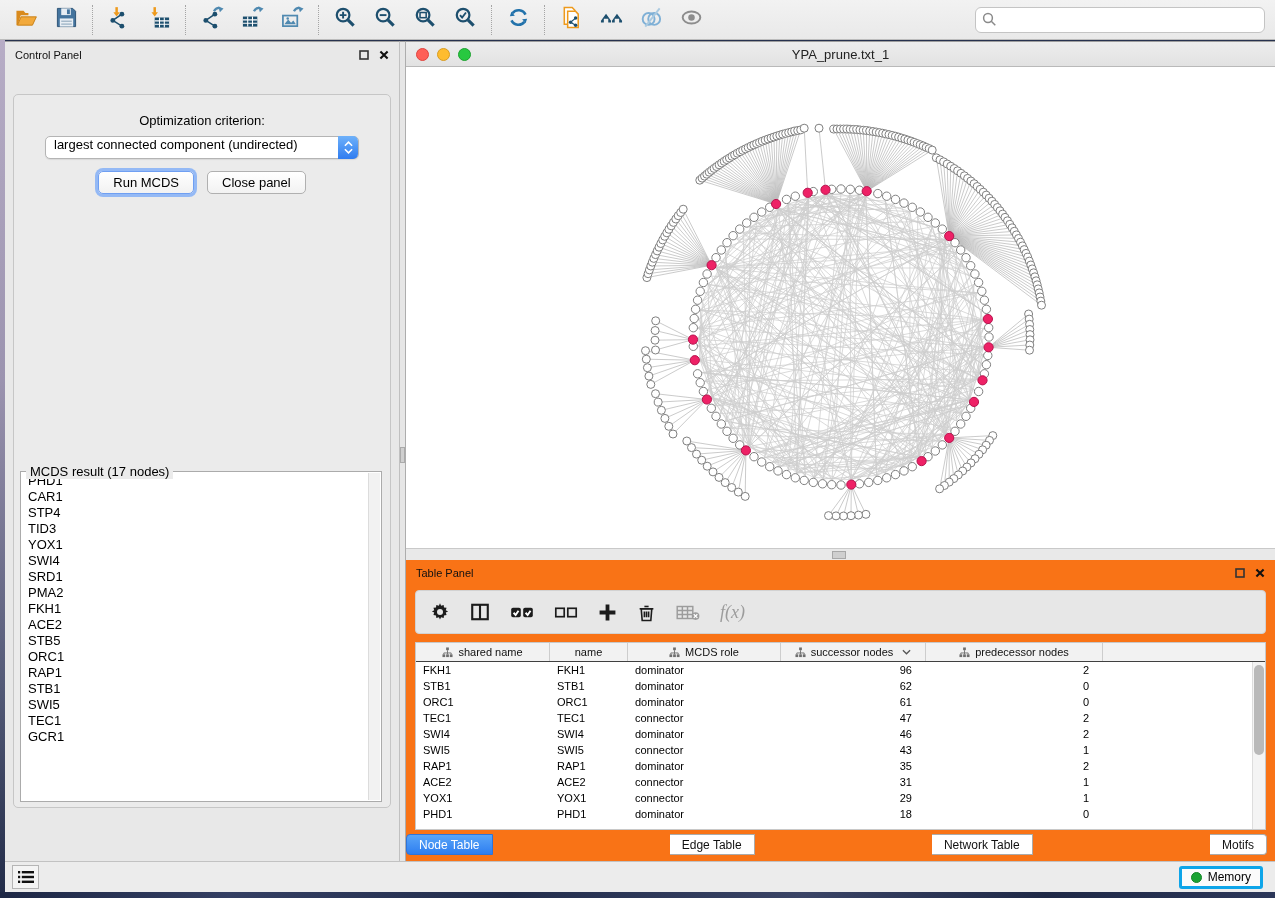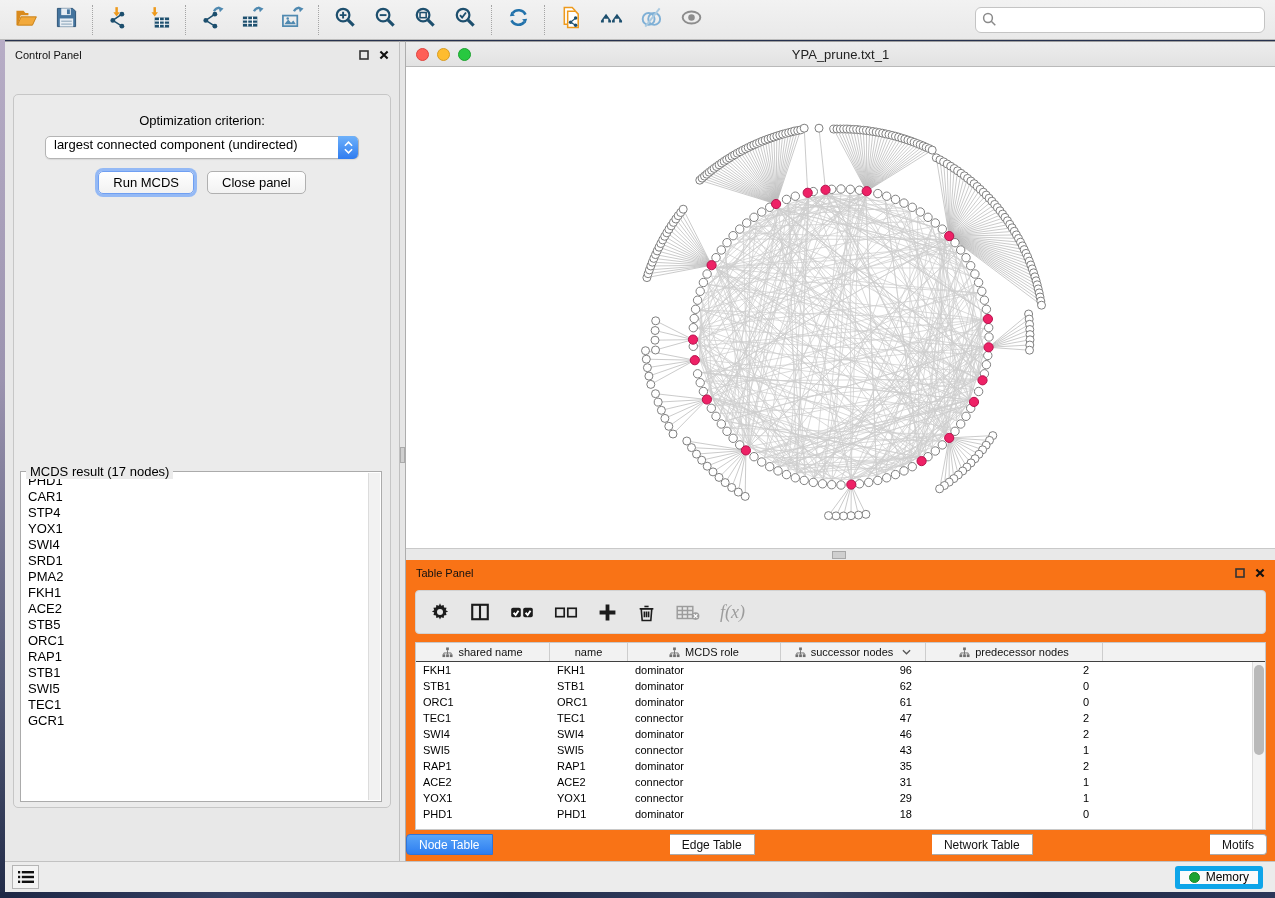--- a/index.html
+++ b/index.html
@@ -109,21 +109,21 @@
     border-left:none; font-size:12px; color:#111; }
   .tp-tab:first-child { border-left:1px solid #ababab; border-radius:4px 0 0 4px; }
   .tp-tab:last-child { border-radius:0 4px 4px 0; }
   .tp-tab.selected { background:linear-gradient(#59a5f8,#2e7ef0); color:#fff; border-color:#2e74d9; }
 
   
   #status-bar { position:absolute; left:5px; top:861px; width:1270px; height:31px; background:#ececec;
     border-top:1px solid #c2c2c2; display:flex; align-items:center; }
   #status-list-btn { width:27px; height:24px; margin-left:7px; background:#f4f4f4; border:1px solid #b5b5b5;
     display:flex; align-items:center; justify-content:center; }
-  #memory-btn { margin-left:auto; margin-right:12px; height:23px; background:#fbfbfb; border:5px solid #0ea5e9;
+  #memory-btn { margin-left:auto; margin-right:12px; height:23px; background:#fbfbfb; border:3px solid #0ea5e9;
     border-radius:3px; display:flex; align-items:center; gap:6px; padding:0 9px; font-size:12px; color:#000; }
   #memory-dot { width:11px; height:11px; border-radius:50%; background:#1ba333; border:1px solid #148427; }
 </style>
 </head>
 <body>
 
 <div id="app">
   <div id="toolbar">
       <div class="tb-group">
         <div class="tb-btn">
@@ -326,20 +326,21 @@
         <div class="mac-btn focused">Run MCDS</div>
         <div class="mac-btn">Close panel</div>
       </div>
       <div id="mcds-group">
         <div id="mcds-group-border"></div>
         <span id="mcds-group-title">MCDS result (17 nodes)</span>
         <div id="mcds-list">
             <div class="mcds-item">PHD1</div>
             <div class="mcds-item">CAR1</div>
             <div class="mcds-item">STP4</div>
+            <div class="mcds-item">TID3</div>
             <div class="mcds-item">YOX1</div>
             <div class="mcds-item">SWI4</div>
             <div class="mcds-item">SRD1</div>
             <div class="mcds-item">PMA2</div>
             <div class="mcds-item">FKH1</div>
             <div class="mcds-item">ACE2</div>
             <div class="mcds-item">STB5</div>
             <div class="mcds-item">ORC1</div>
             <div class="mcds-item">RAP1</div>
             <div class="mcds-item">STB1</div>

